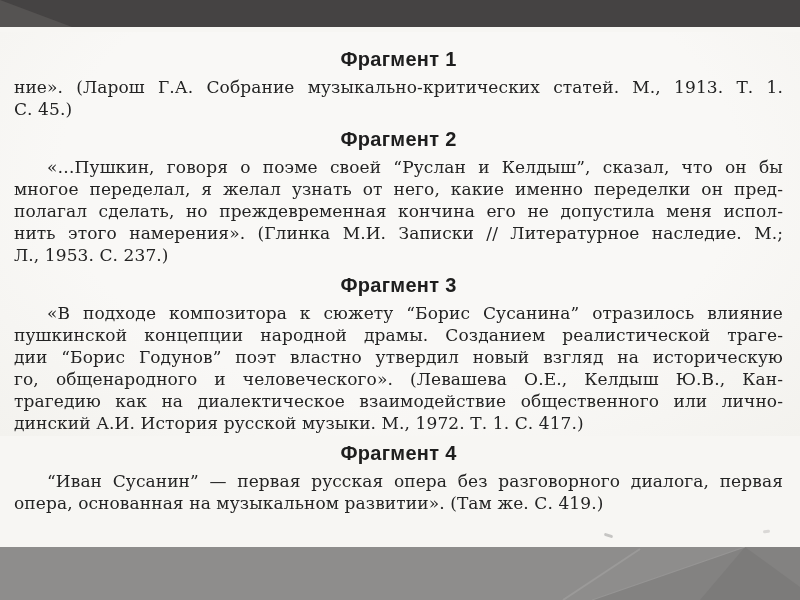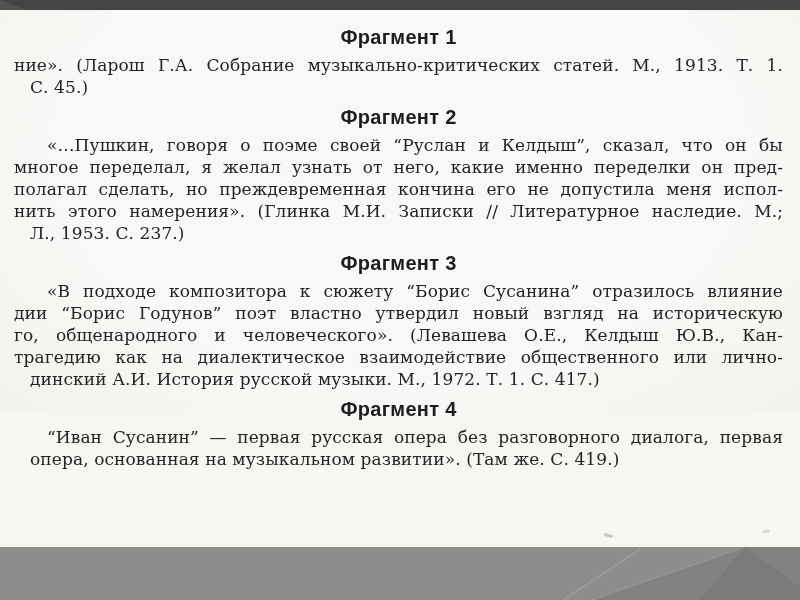--- a/index.html
+++ b/index.html
@@ -17,21 +17,21 @@
     background: #454343;
   }
   .topbar-facet {
     position: absolute; left: 0; top: 0;
     width: 72px; height: 27px;
     background: #555352;
     clip-path: polygon(0 0, 0 100%, 100% 100%);
   }
   
   .paper {
-    position: absolute; left: 0; top: 10px;
+    position: absolute; left: 0; top: 32px;
     width: 800px; height: 404px;
     background: radial-gradient(ellipse at 50% 35%, #f9f8f6 60%, #f3f2ee 100%);
     box-sizing: border-box;
     padding: 15px 17px 0 14px;
     color: #232323;
   }
   .frag-title {
     font-family: "Liberation Sans", sans-serif;
     font-weight: 700;
     font-size: 20px;
@@ -44,21 +44,21 @@
   .frag-title.first-title { margin-top: 0; }
   .ln {
     font-size: 17px;
     line-height: 22px;
     white-space: nowrap;
     text-align: justify;
     text-align-last: justify;
     letter-spacing: 0.1px;
   }
   .ln.indent { text-indent: 33px; }
-  .ln.end { text-align-last: left; white-space: normal; margin-left: 16px; }
+  .ln.end { text-align-last: left; white-space: normal; }
   .it { }
   
   .speck {
     position: absolute;
     background: #c6c5c3;
     border-radius: 2px;
   }
   .speck-a { left: 604px; top: 534px; width: 9px; height: 3px; transform: rotate(18deg); }
   .speck-b { left: 763px; top: 530px; width: 7px; height: 3px; opacity: .6; transform: rotate(-10deg); }
   
@@ -82,20 +82,21 @@
 
   <div class="frag-title">Фрагмент 2</div>
   <div class="ln indent"><span>«…Пушкин, говоря о поэме своей “Руслан и Келдыш”, сказал, что он бы</span><span class="it"></span><span></span></div>
   <div class="ln"><span>многое переделал, я желал узнать от него, какие именно переделки он пред-</span><span class="it"></span><span></span></div>
   <div class="ln"><span>полагал сделать, но преждевременная кончина его не допустила меня испол-</span><span class="it"></span><span></span></div>
   <div class="ln"><span>нить этого намерения». (</span><span class="it">Глинка М.И.</span><span> Записки // Литературное наследие. М.;</span></div>
   <div class="ln end"><span>Л., 1953. С. 237.)</span><span class="it"></span><span></span></div>
 
   <div class="frag-title">Фрагмент 3</div>
   <div class="ln indent"><span>«В подходе композитора к сюжету “Борис Сусанина” отразилось влияние</span><span class="it"></span><span></span></div>
+  <div class="ln"><span>пушкинской концепции народной драмы. Созданием реалистической траге-</span><span class="it"></span><span></span></div>
   <div class="ln"><span>дии “Борис Годунов” поэт властно утвердил новый взгляд на историческую</span><span class="it"></span><span></span></div>
   <div class="ln"><span>го, общенародного и человеческого». (</span><span class="it">Левашева О.Е., Келдыш Ю.В., Кан-</span><span></span></div>
   <div class="ln"><span>трагедию как на диалектическое взаимодействие общественного или лично-</span><span class="it"></span><span></span></div>
   <div class="ln end"><span></span><span class="it">динский А.И.</span><span> История русской музыки. М., 1972. Т. 1. С. 417.)</span></div>
 
   <div class="frag-title">Фрагмент 4</div>
   <div class="ln indent"><span>“Иван Сусанин” — первая русская опера без разговорного диалога, первая</span><span class="it"></span><span></span></div>
   <div class="ln end"><span>опера, основанная на музыкальном развитии». (Там же. С. 419.)</span><span class="it"></span><span></span></div>
 
 </div>

